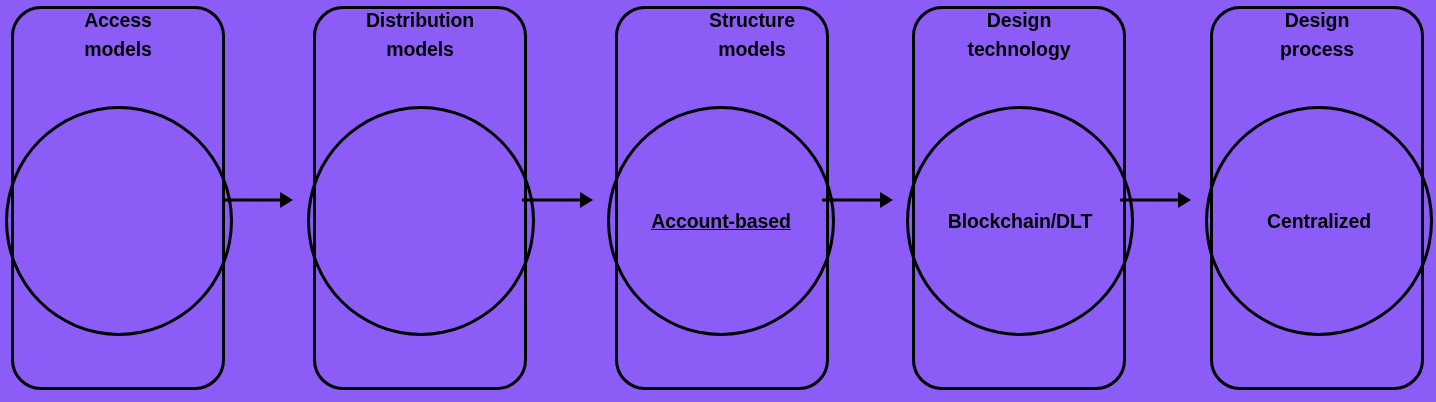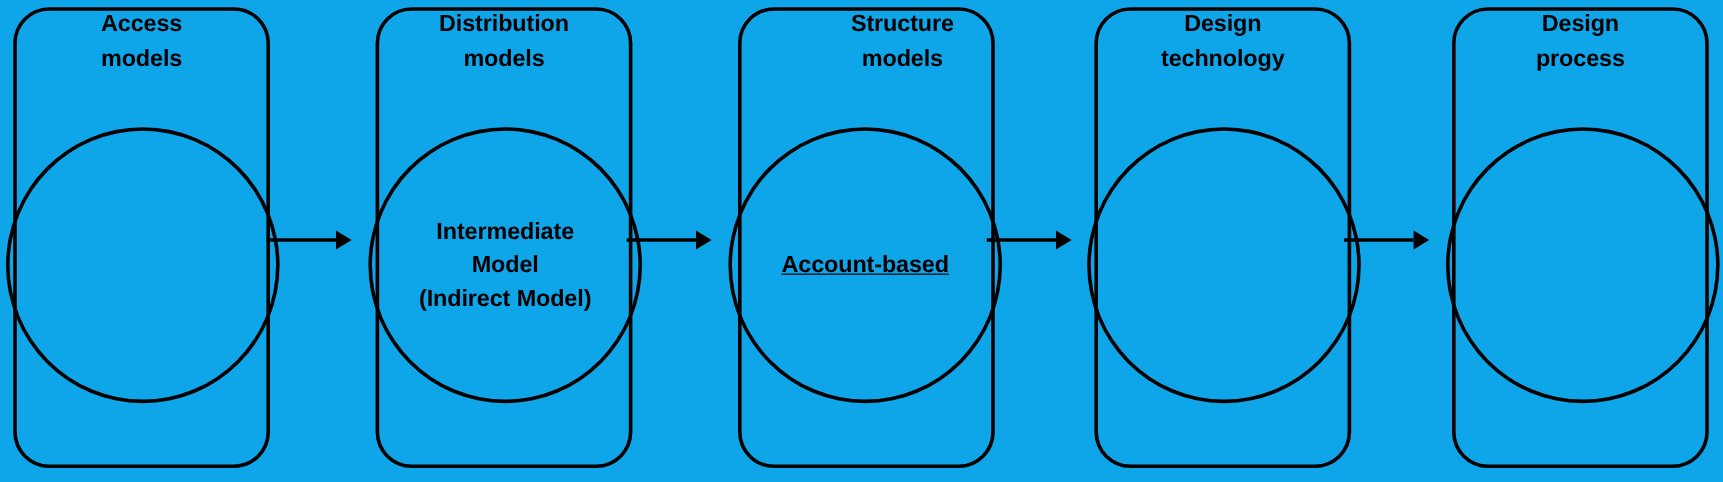--- a/index.html
+++ b/index.html
@@ -9,21 +9,21 @@
   }
   body {
     font-family: "Liberation Sans", sans-serif;
     -webkit-font-smoothing: antialiased;
   }
 
   #diagram-root {
     position: relative;
     width: 1436px;
     height: 402px;
-    background: #0ea5e9;
+    background: #8b5cf6;
     overflow: hidden;
   }
 
   .stage-track {
     position: absolute;
     left: 0;
     top: 0;
     width: 1436px;
     height: 402px;
   }
@@ -144,24 +144,23 @@
 models</div>
     <div class="stage-heading" style="left:313px; width:214px;">Distribution
 models</div>
     <div class="stage-heading" style="left:645px; width:214px;">Structure
 models</div>
     <div class="stage-heading" style="left:912px; width:214px;">Design
 technology</div>
     <div class="stage-heading" style="left:1210px; width:214px;">Design
 process</div>
 
-    <div class="stage-label label-s2">Intermediate
-Model
-(Indirect Model)</div>
     <div class="stage-label label-s3">Account-based</div>
+    <div class="stage-label label-s4">Blockchain/DLT</div>
+    <div class="stage-label label-s5">Centralized</div>
 
     <div class="connector conn-a1">
       <svg width="72" height="28" viewBox="0 0 72 28">
         <line x1="0" y1="14" x2="58" y2="14" stroke="#000000" stroke-width="3"></line>
         <path d="M58 6 L71 14 L58 22 Z" fill="#000000"></path>
       </svg>
     </div>
 
     <div class="connector conn-a2">
       <svg width="72" height="28" viewBox="0 0 72 28">

